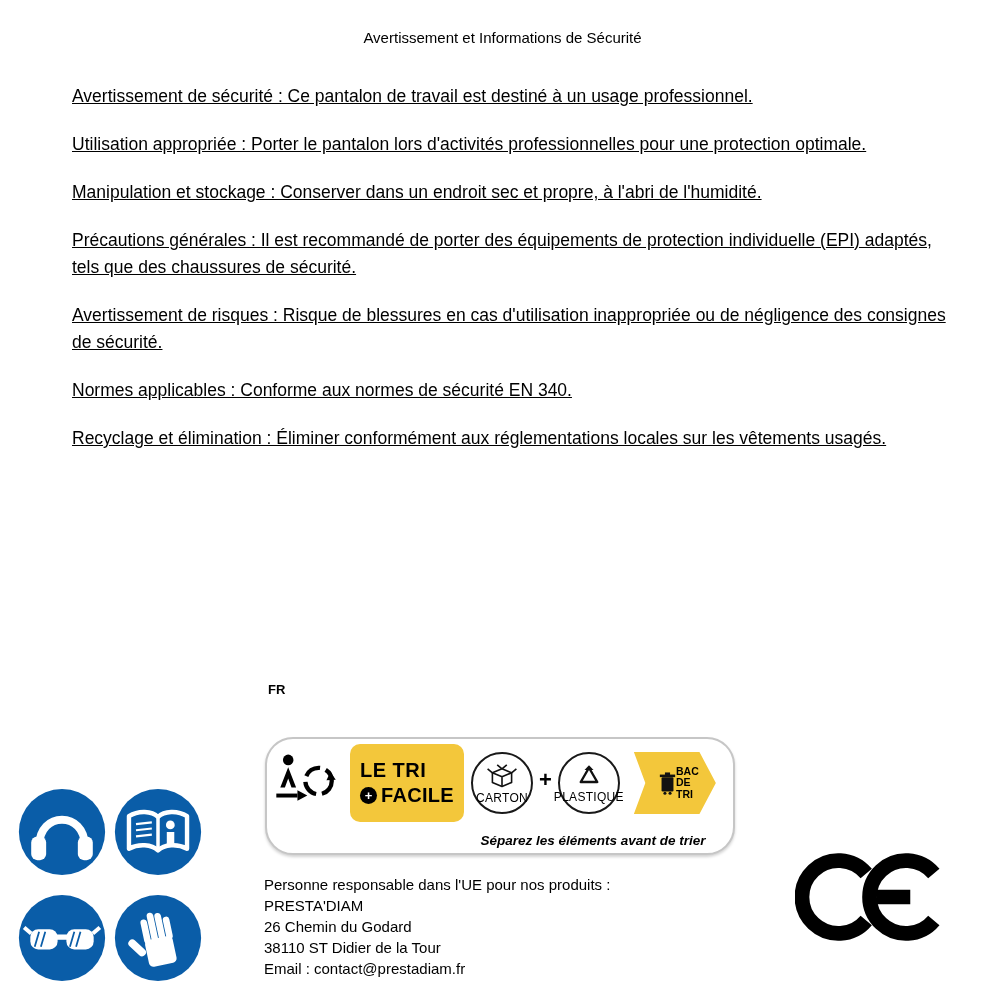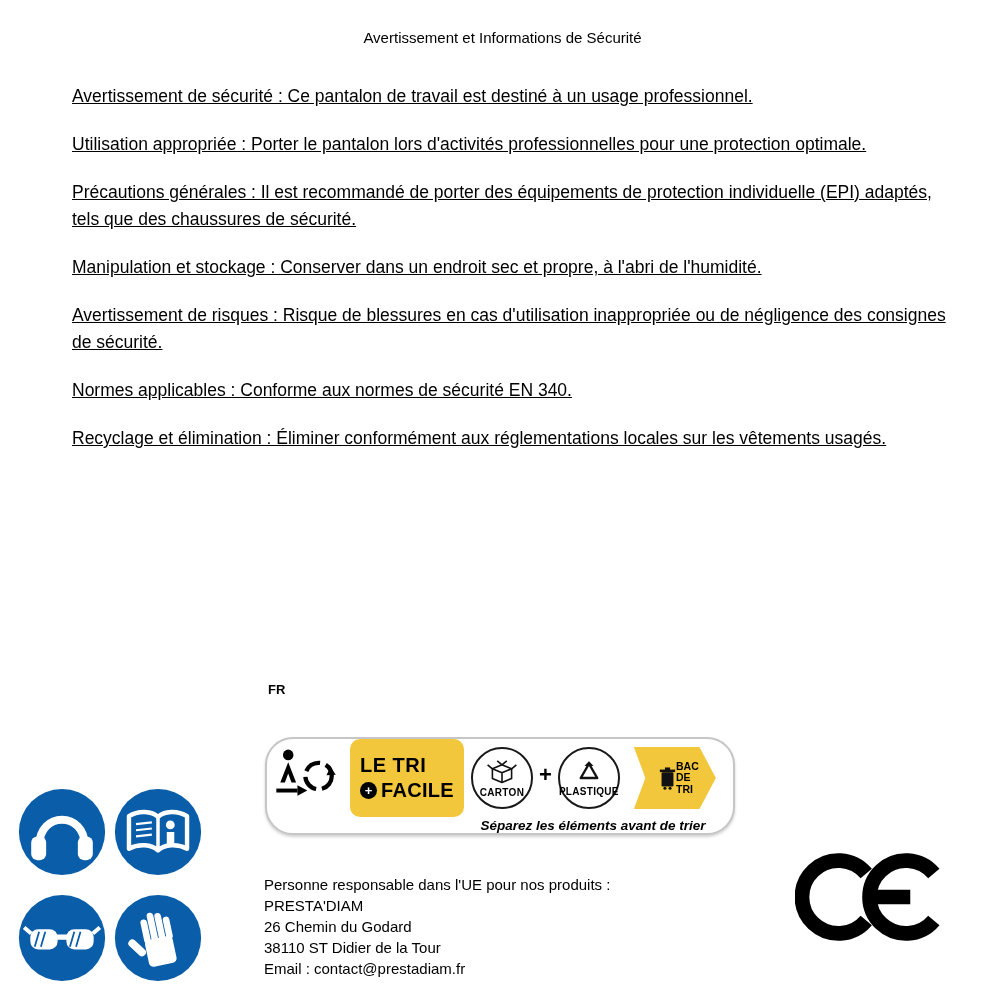--- a/index.html
+++ b/index.html
@@ -24,21 +24,21 @@
   
   .picto { position:absolute; width:88px; height:88px; }
   .picto.p1 { left:18px;  top:788px; }
   .picto.p2 { left:114px; top:788px; }
   .picto.p3 { left:18px;  top:894px; }
   .picto.p4 { left:114px; top:894px; }
 
   
   .fr-label { position:absolute; left:268px; top:682px; font-weight:bold; font-size:13px; }
   .infotri {
-    position:absolute; left:265px; top:737px; width:470px; height:98px;
+    position:absolute; left:265px; top:737px; width:470px; height:118px;
     background:#fff; border:2px solid #c6c6c6; border-radius:28px;
     box-shadow:0 2px 3px rgba(0,0,0,.18);
     display:flex; flex-direction:column; overflow:hidden;
   }
   .it-top { height:88px; display:flex; align-items:center; }
   .triman { width:66px; height:62px; margin-left:8px; flex:0 0 auto; }
   .letri-box {
     width:114px; height:78px; margin-left:9px; background:#f3c73b; border-radius:10px;
     display:flex; flex-direction:column; justify-content:center; padding-left:10px; flex:0 0 auto;
   }
@@ -48,21 +48,21 @@
     width:17px; height:17px; border-radius:50%; background:#000; color:#fff;
     font-size:13px; font-weight:bold; line-height:17px; text-align:center; flex:0 0 auto;
   }
   .letri-facile { font-size:20px; font-weight:800; letter-spacing:.3px; }
   .mat-circle {
     width:62px; height:62px; border-radius:50%; background:#fff; border:2.5px solid #191919;
     display:flex; flex-direction:column; align-items:center; justify-content:center; flex:0 0 auto;
   }
   .mat-circle.c1 { margin-left:7px; }
   .mat-circle.c2 { margin-left:2px; }
-  .mat-label { font-size:10px; font-weight:bold; letter-spacing:.3px; margin-top:1px; }
+  .mat-label { font-size:12px; font-weight:normal; letter-spacing:.3px; margin-top:1px; }
   .plus-sep { font-size:22px; font-weight:bold; margin:0 4px 6px 6px; }
   .pennant {
     width:82px; height:62px; margin-left:14px; background:#f3c73b; flex:0 0 auto;
     clip-path:polygon(0 0, 80% 0, 100% 50%, 80% 100%, 0 100%, 14% 50%);
     display:flex; align-items:center; justify-content:center; padding-left:8px;
   }
   .bin-text { font-size:10.5px; font-weight:800; line-height:1.08; }
   .it-bottom {
     height:26px; margin-left:198px; width:256px;
     display:flex; align-items:center; justify-content:center;
@@ -81,22 +81,22 @@
 </head>
 <body>
 
 <div class="page">
 
   <div class="title">Avertissement et Informations de Sécurité</div>
 
   <div class="paragraphs">
     <p>Avertissement de sécurité : Ce pantalon de travail est destiné à un usage professionnel.</p>
     <p>Utilisation appropriée : Porter le pantalon lors d'activités professionnelles pour une protection optimale.</p>
+    <p>Manipulation et stockage : Conserver dans un endroit sec et propre, à l'abri de l'humidité.</p>
     <p>Précautions générales : Il est recommandé de porter des équipements de protection individuelle (EPI) adaptés, tels que des chaussures de sécurité.</p>
-    <p>Manipulation et stockage : Conserver dans un endroit sec et propre, à l'abri de l'humidité.</p>
     <p>Avertissement de risques : Risque de blessures en cas d'utilisation inappropriée ou de négligence des consignes de sécurité.</p>
     <p>Normes applicables : Conforme aux normes de sécurité EN 340.</p>
     <p>Recyclage et élimination : Éliminer conformément aux réglementations locales sur les vêtements usagés.</p>
   </div>
 
   <svg class="picto p1" viewBox="0 0 100 100">
     <circle cx="50" cy="50" r="49" fill="#0a5da8"></circle>
     <path d="M24 66 C24 26 76 26 76 66" stroke="#fff" stroke-width="9" fill="none"></path>
     <rect x="15" y="55" width="17" height="27" rx="7" fill="#fff"></rect>
     <rect x="68" y="55" width="17" height="27" rx="7" fill="#fff"></rect>

